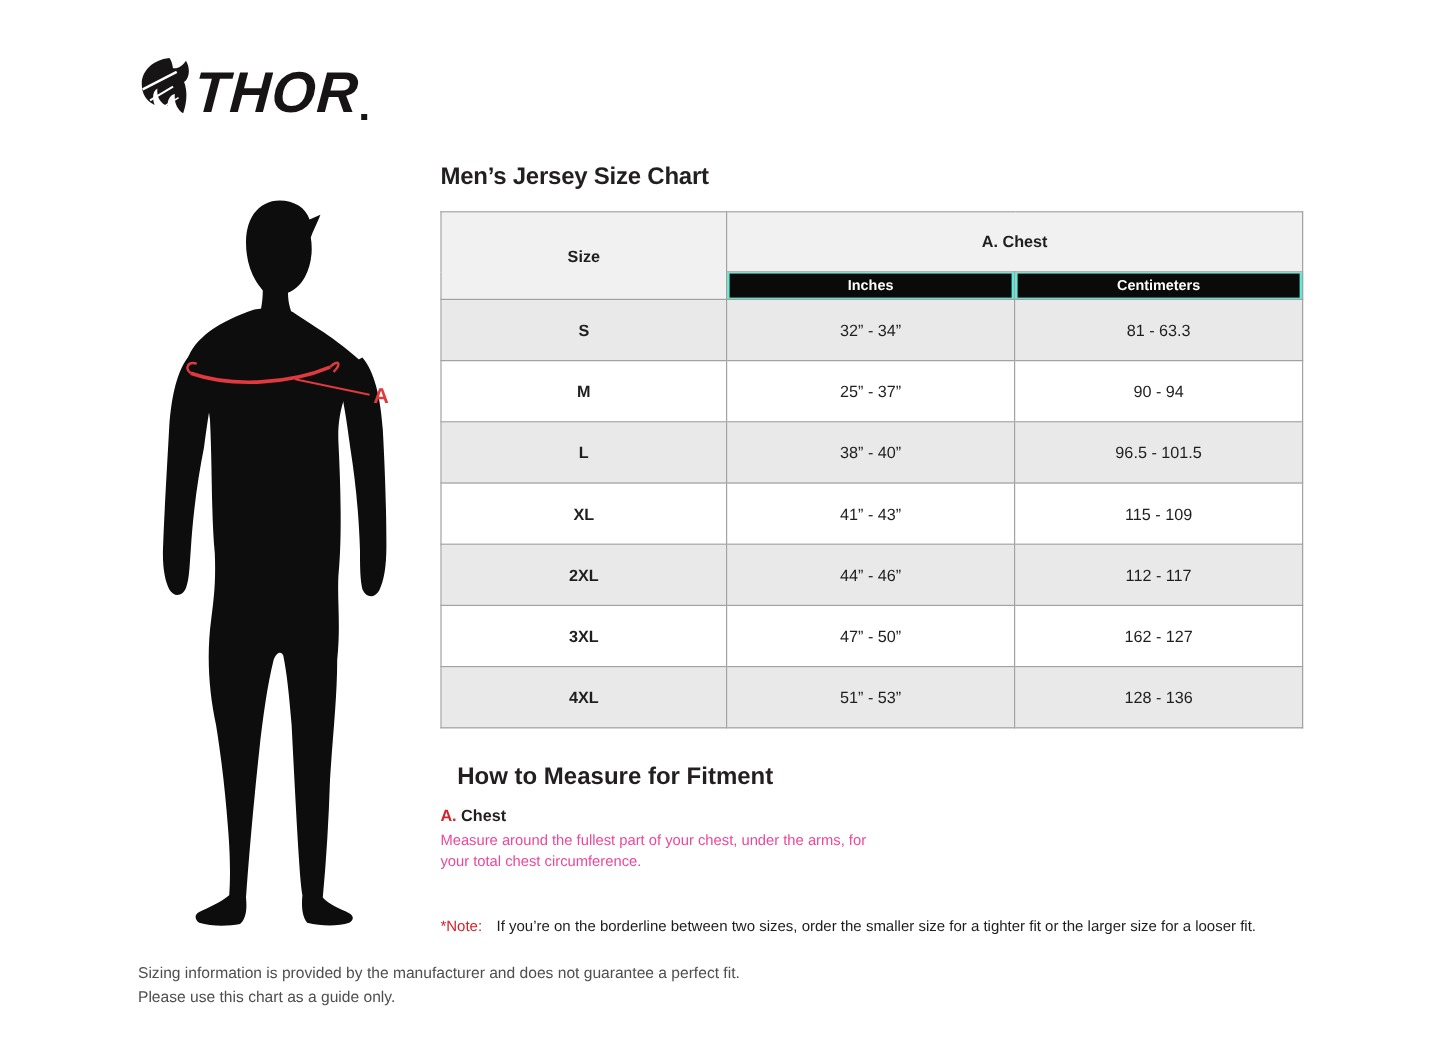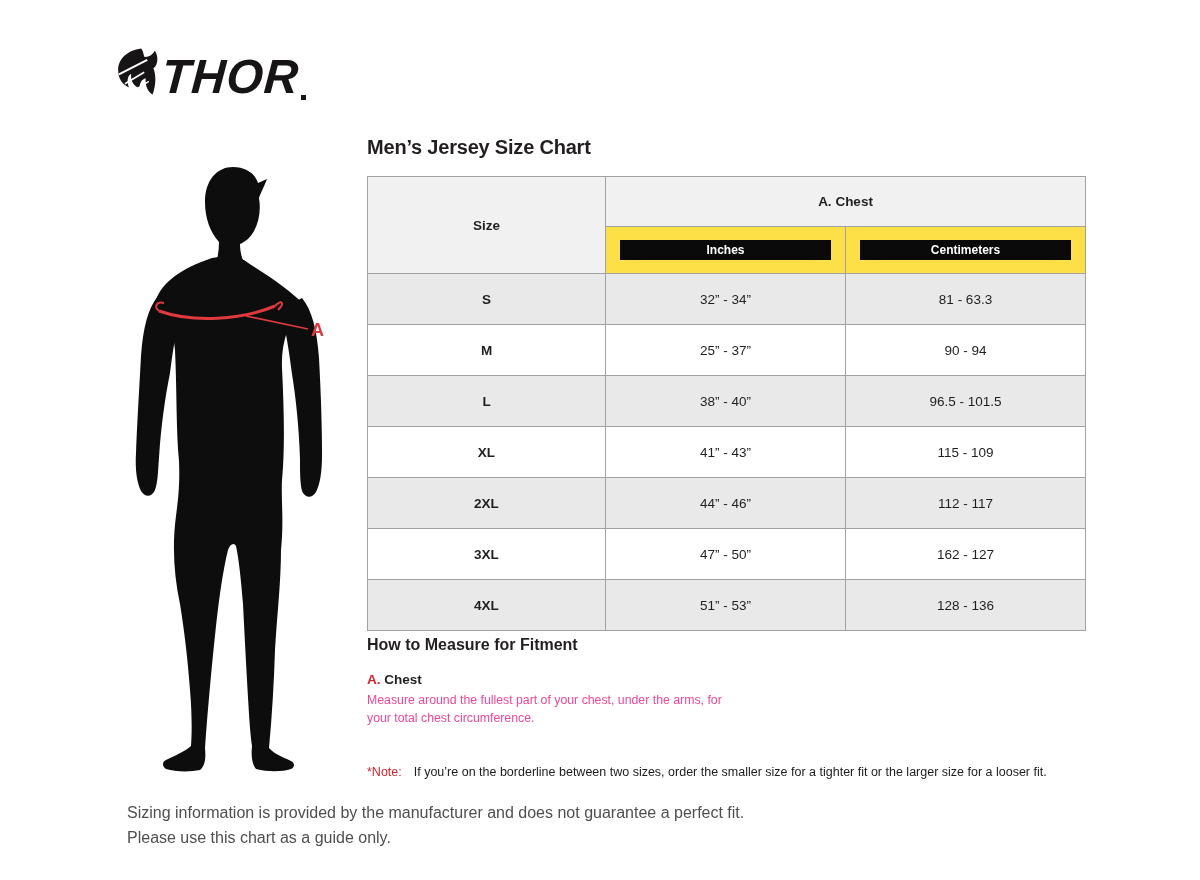--- a/index.html
+++ b/index.html
@@ -88,46 +88,46 @@
   col.c-cm   { width: 240px; }
 
   th.hdr {
     background: #f1f1f1;
     font-weight: bold;
     font-size: 14px;
     height: 50px;
   }
   th.hdr-size { height: 72px; background: #f1f1f1; }
   td.unit-cell {
-    padding: 12px;
+    padding: 0;
     height: 22px;
-    background: #fde047;
+    background: #5eead4;
     border-top: none;
     margin-left: 10px;
   }
   .unit-bar {
     background: #0a0a0a;
     color: #ffffff;
     font-weight: bold;
     font-size: 12px;
     height: 20px;
     line-height: 20px;
     margin: 1px 2px;
     text-align: center;
   }
   tr.data-row { height: 51px; }
   tr.data-row.alt td { background: #e9e9e9; }
   td.size-cell { font-weight: bold; }
 
   
   .howto-title {
     position: absolute;
-    left: 367px;
+    left: 381px;
     top: 636px;
-    font-size: 16px;
+    font-size: 20px;
     font-weight: bold;
     color: #231f20;
   }
   .measure-item {
     position: absolute;
     left: 367px;
     top: 672px;
     width: 370px;
   }
   .measure-item .item-head { font-size: 13.5px; font-weight: bold; color: #231f20; }
@@ -148,23 +148,23 @@
     font-size: 12.5px;
     font-weight: normal;
     color: #1d1d1d;
     white-space: nowrap;
   }
   .note-line .note-label { color: #d2232a; margin-right: 12px; }
 
   
   .disclaimer {
     position: absolute;
-    left: 127px;
+    left: 115px;
     top: 801px;
-    font-size: 16px;
+    font-size: 13px;
     line-height: 1.55;
     color: #4f4f4f;
   }
 </style>
 </head>
 <body>
 
 <div class="page">
 
   <div class="logo">

